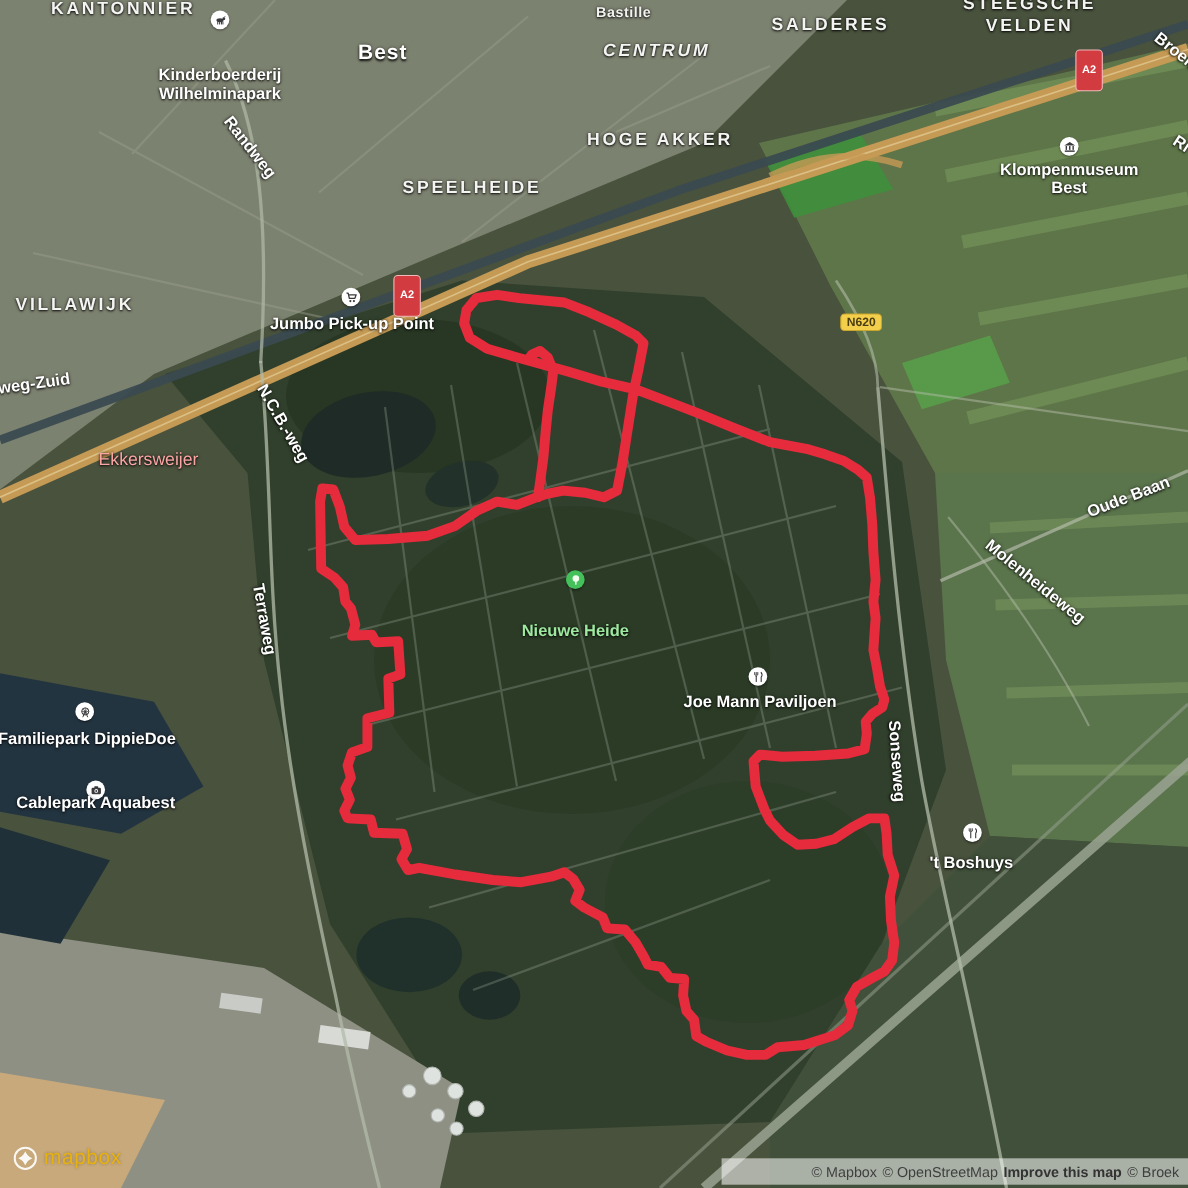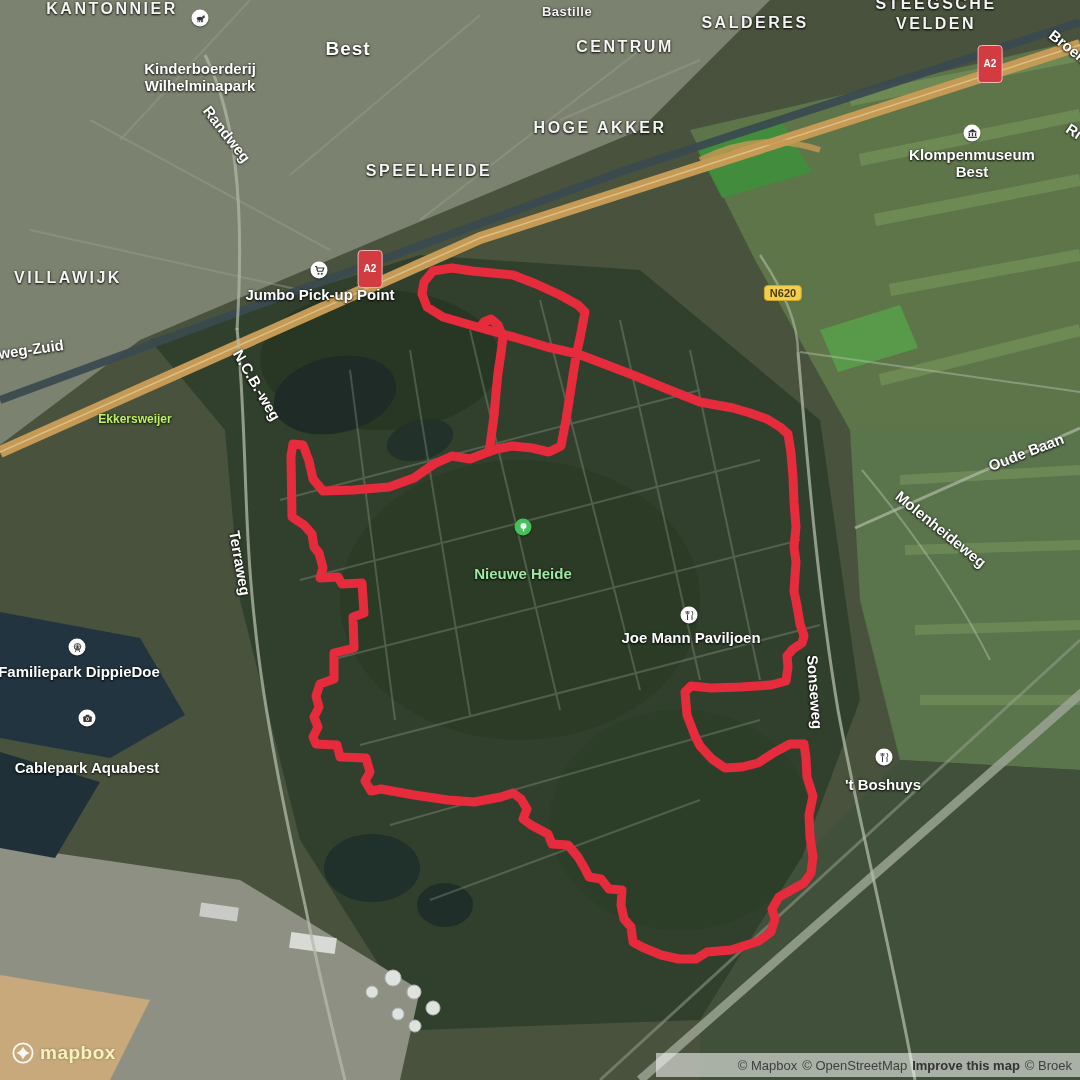--- a/index.html
+++ b/index.html
@@ -5,30 +5,30 @@
   html,body{margin:0;padding:0;background:#222;}
   #map{position:relative;width:1080px;height:1080px;overflow:hidden;
        font-family:"Liberation Sans","DejaVu Sans",sans-serif;background:#49523d;}
   #bg,#route-svg{position:absolute;left:0;top:0;width:1080px;height:1080px;}
   #labels{position:absolute;left:0;top:0;width:1080px;height:1080px;}
   .abs{position:absolute;transform:translate(-50%,-50%);white-space:nowrap;}
   .halo{text-shadow:0 1px 2px rgba(0,0,0,.85),0 0 3px rgba(0,0,0,.55);}
   .lbl-area{color:#f4f4f2;font-weight:bold;font-size:16px;letter-spacing:2.5px;text-align:center;line-height:1.25;}
   .lbl-city{color:#ffffff;font-weight:bold;font-size:19px;letter-spacing:1px;}
   .lbl-suburb{color:#f2f2f0;font-weight:bold;font-size:13px;letter-spacing:.5px;}
-  .lbl-lake{color:#bef264;font-weight:bold;font-size:12px;}
+  .lbl-lake{color:#fca5a5;font-weight:normal;font-size:16px;}
   .lbl-road{color:#ffffff;font-weight:bold;font-size:15px;}
   .lbl-poi-text{color:#ffffff;font-weight:bold;font-size:15px;text-align:center;line-height:1.15;}
   .marker{display:flex;align-items:center;justify-content:center;border-radius:50%;
           width:17px;height:17px;background:#fff;box-shadow:0 1px 2px rgba(0,0,0,.45);}
   .shield{font-weight:bold;border-radius:4px;text-align:center;}
   .shield-motorway{background:#d23b40;color:#fff;border:1.5px solid #efb9b9;font-size:10px;line-height:12px;padding:12px 5px;}
   .shield-provincial{background:#f4cf4b;color:#4a3d12;border:1.5px solid #c9a62d;font-size:11px;line-height:14px;padding:0 5px;}
   #logo{position:absolute;left:12px;top:1042px;display:flex;align-items:center;gap:6px;opacity:.92;}
-  #logo span{color:#fef9c3;font-size:19px;font-weight:bold;letter-spacing:.5px;text-shadow:0 0 3px rgba(0,0,0,.35);}
+  #logo span{color:#eab308;font-size:19px;font-weight:normal;letter-spacing:.5px;text-shadow:0 0 3px rgba(0,0,0,.35);}
   #attribution{position:absolute;right:0;top:1053px;width:424px;height:24px;
                background:rgba(255,255,255,.55);display:flex;align-items:center;
                justify-content:flex-end;gap:5px;padding-right:8px;box-sizing:border-box;
                font-size:13px;color:#3f3f3f;}
   #attribution .bold{font-weight:bold;color:#333;}
 </style>
 </head>
 <body>
 
 <div id="map">
@@ -133,21 +133,21 @@
   <div id="labels">
       <div class="abs lbl-area halo" style="left: 112px; top: 9px;">
         <div>KANTONNIER</div>
       </div>
       <div class="abs lbl-city halo" style="left: 348px; top: 49px;">
         <div>Best</div>
       </div>
       <div class="abs lbl-suburb halo" style="left: 567px; top: 11px;">
         <div>Bastille</div>
       </div>
-      <div class="abs lbl-area halo" style="left: 625px; top: 47px;">
+      <div class="abs lbl-area halo" style="left: 597px; top: 47px; font-style: italic;">
         <div>CENTRUM</div>
       </div>
       <div class="abs lbl-area halo" style="left: 755px; top: 23px;">
         <div>SALDERES</div>
       </div>
       <div class="abs lbl-area halo" style="left: 936px; top: 14px;">
         <div>STEEGSCHE</div>
         <div>VELDEN</div>
       </div>
       <div class="abs lbl-area halo" style="left: 600px; top: 128px;">
@@ -240,21 +240,21 @@
         <div>Familiepark DippieDoe</div>
       </div>
       <div class="abs marker" style="left: 87px; top: 718px;">
         <svg viewBox="0 0 24 24" width="12" height="12">
           <rect x="3.5" y="7.5" width="17" height="11.5" rx="2" fill="#3a3a3c"></rect>
           <rect x="8.5" y="4.5" width="7" height="4" rx="1" fill="#3a3a3c"></rect>
           <circle cx="12" cy="13" r="3.4" fill="#ffffff"></circle>
           <circle cx="12" cy="13" r="1.8" fill="#3a3a3c"></circle>
         </svg>
       </div>
-      <div class="abs lbl-poi-text halo" style="left: 87px; top: 768px; text-align: right;">
+      <div class="abs lbl-poi-text halo" style="left: 87px; top: 730px; text-align: right;">
         <div>Cablepark Aquabest</div>
       </div>
       <div class="abs marker" style="left: 884px; top: 757px;">
         <svg viewBox="0 0 24 24" width="12" height="12">
           <path d="M8 3 v5 M10.8 3 v5 M5.2 3 v5" stroke="#3a3a3c" stroke-width="1.7"></path>
           <path d="M5.2 8 q2.8 2 5.6 0" stroke="#3a3a3c" stroke-width="1.7" fill="none"></path>
           <rect x="7" y="9.5" width="2" height="11.5" rx="1" fill="#3a3a3c"></rect>
           <path d="M16.5 3 c2.5 3 2.5 6.5 .5 9 v9" stroke="#3a3a3c" stroke-width="2" fill="none"></path>
         </svg>
       </div>

